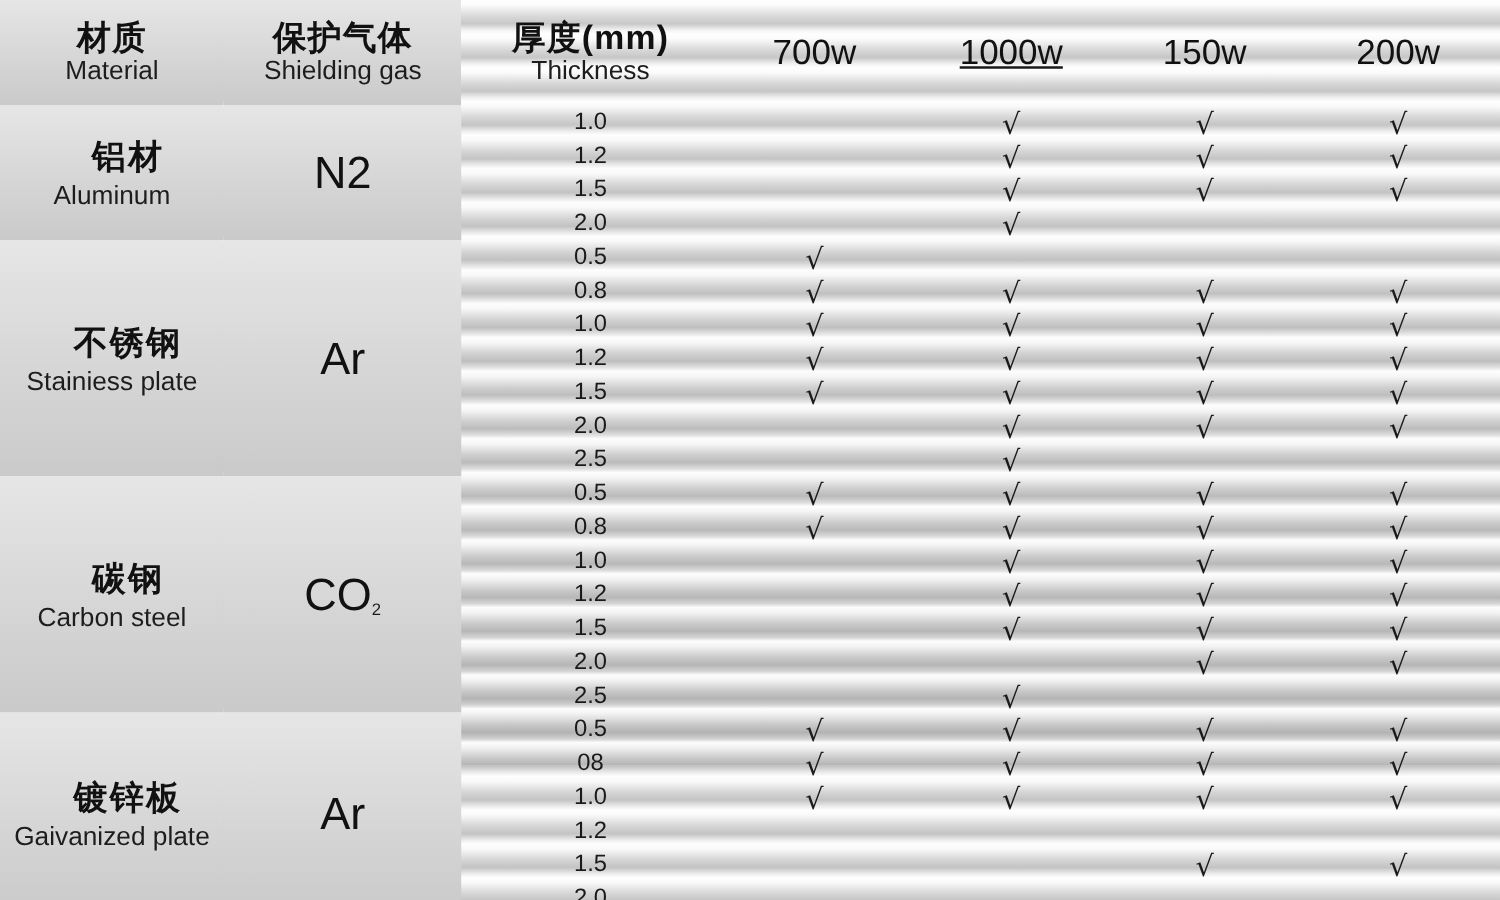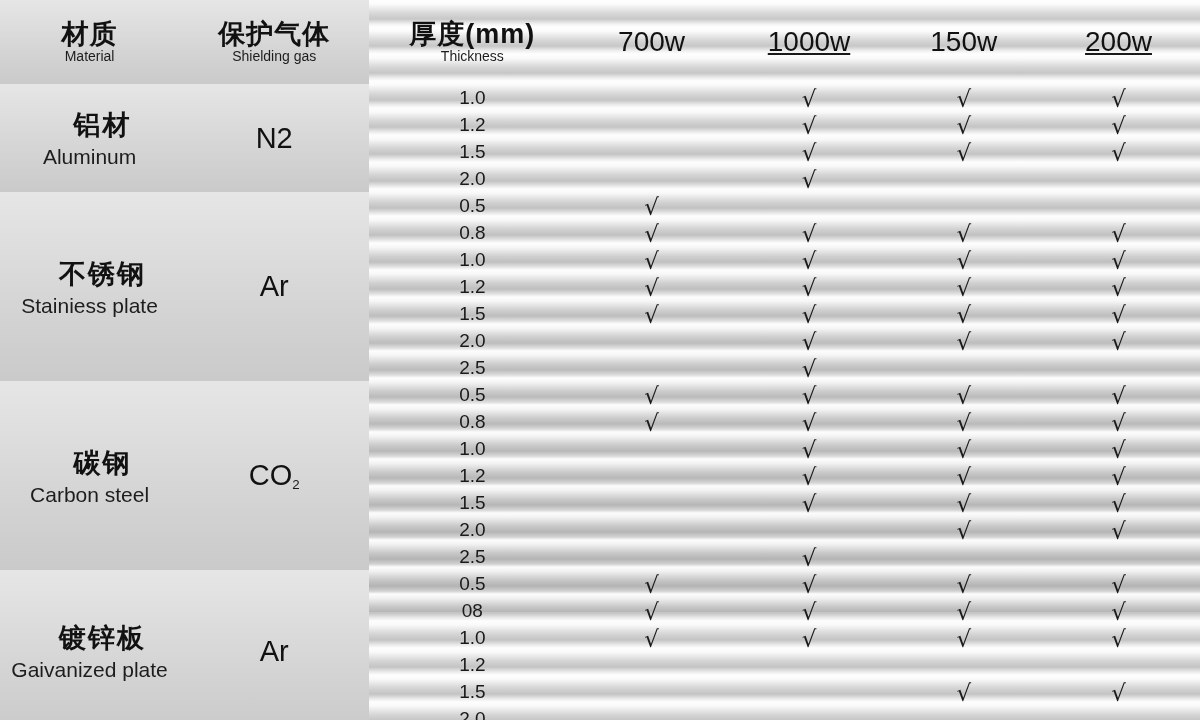--- a/index.html
+++ b/index.html
@@ -77,21 +77,21 @@
   }
   .hdr-cn {
     display: block;
     font-size: 27px;
     font-weight: 700;
     letter-spacing: 1px;
     color: #111;
   }
   .hdr-en {
     display: block;
-    font-size: 14px;
+    font-size: 21px;
     font-weight: 400;
     color: #1d1d1d;
     margin-top: 1px;
   }
   .hdr-power {
     font-size: 28px;
     font-weight: 400;
     color: #111;
     text-align: right;
   }
@@ -113,40 +113,40 @@
     letter-spacing: 2px;
     margin-left: 26px;
   }
   .mat-en {
     display: block;
     font-size: 21px;
     color: #1d1d1d;
     margin-top: 2px;
   }
   .gas-txt {
-    font-size: 29px;
+    font-size: 36px;
     color: #111;
   }
 
   
   .thk-cell {
     width: 190px;
     font-size: 19px;
     height: 27px;
     color: #111;
   }
   .chk-cell {
     height: 27px;
     font-size: 22px;
     color: #151515;
   }
   .c700  { width: 140px; }
   .c1000 { width: 150px; text-decoration: underline; }
   .c150  { width: 135px; }
-  .c200  { width: 150px; text-decoration: underline; }
+  .c200  { width: 150px; }
 
   .tick {
     display: inline-block;
     font-size: 23px;
     line-height: 1;
     transform: translateY(2px);
     font-family: "DejaVu Sans", sans-serif;
   }
   .tick.empty { visibility: hidden; }
 </style>

